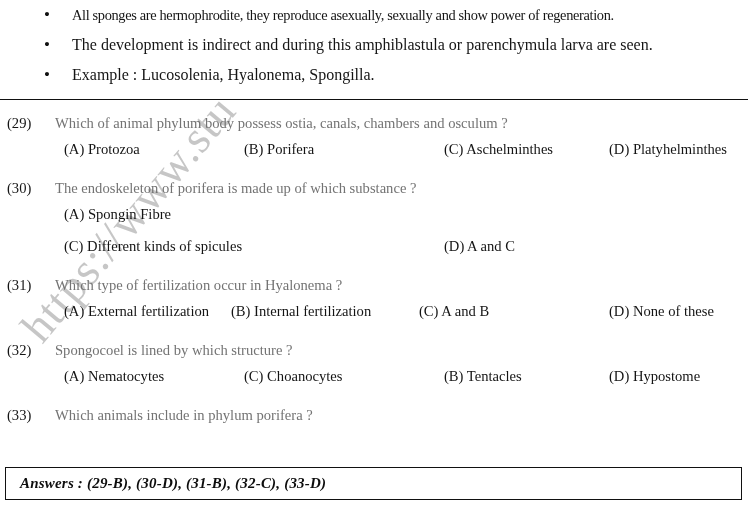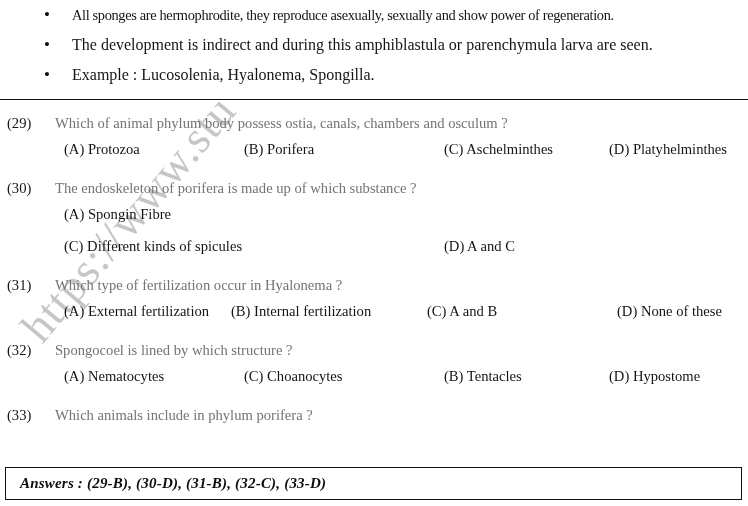--- a/index.html
+++ b/index.html
@@ -128,21 +128,21 @@
   .opt-line.cols4 .opt:nth-child(1) { flex: 0 0 180px; }
   .opt-line.cols4 .opt:nth-child(2) { flex: 0 0 200px; }
   .opt-line.cols4 .opt:nth-child(3) { flex: 0 0 165px; }
   .opt-line.cols4 .opt:nth-child(4) { flex: 0 0 auto; }
   
   .opt-line.cols2 .opt:nth-child(1) { flex: 0 0 380px; }
   .opt-line.cols2 .opt:nth-child(2) { flex: 0 0 auto; }
   
   .opt-line.tight .opt:nth-child(1) { flex: 0 0 167px; }
   .opt-line.tight .opt:nth-child(2) { flex: 0 0 188px; }
-  .opt-line.tight .opt:nth-child(3) { flex: 0 0 190px; margin-left: 8px; }
+  .opt-line.tight .opt:nth-child(3) { flex: 0 0 190px; }
   .opt-line.tight .opt:nth-child(4) { flex: 0 0 auto; }
 
   
   #answers-box {
     position: absolute;
     left: 5px;
     top: 467px;
     width: 737px;
     height: 33px;
     border: 1.6px solid #111;

